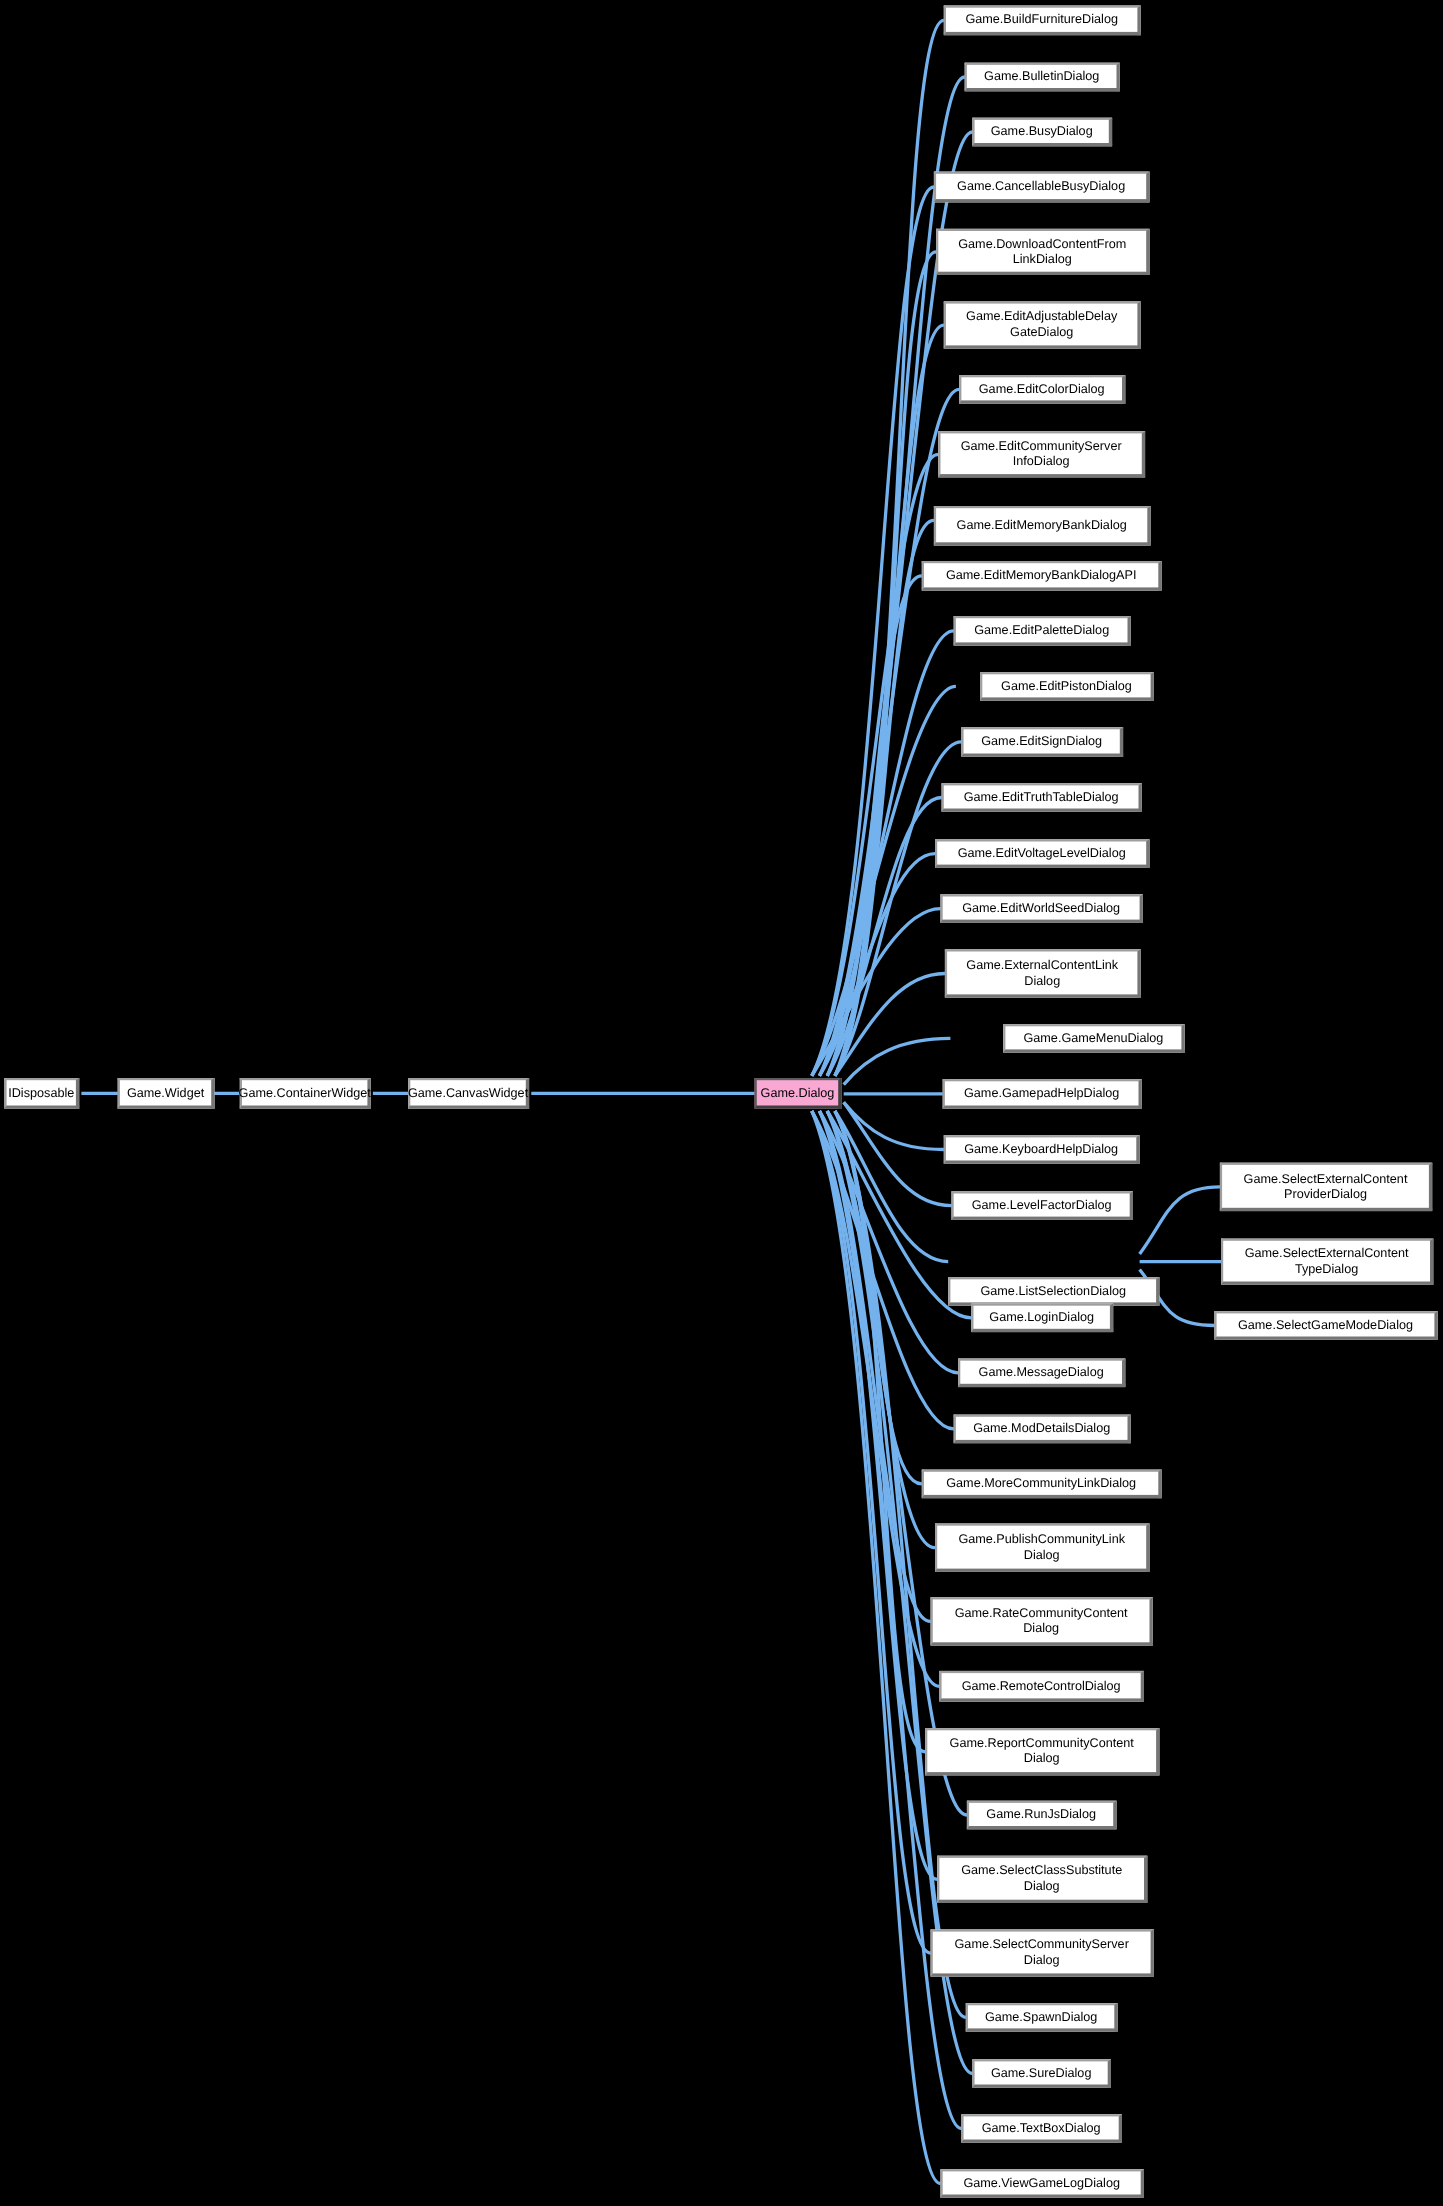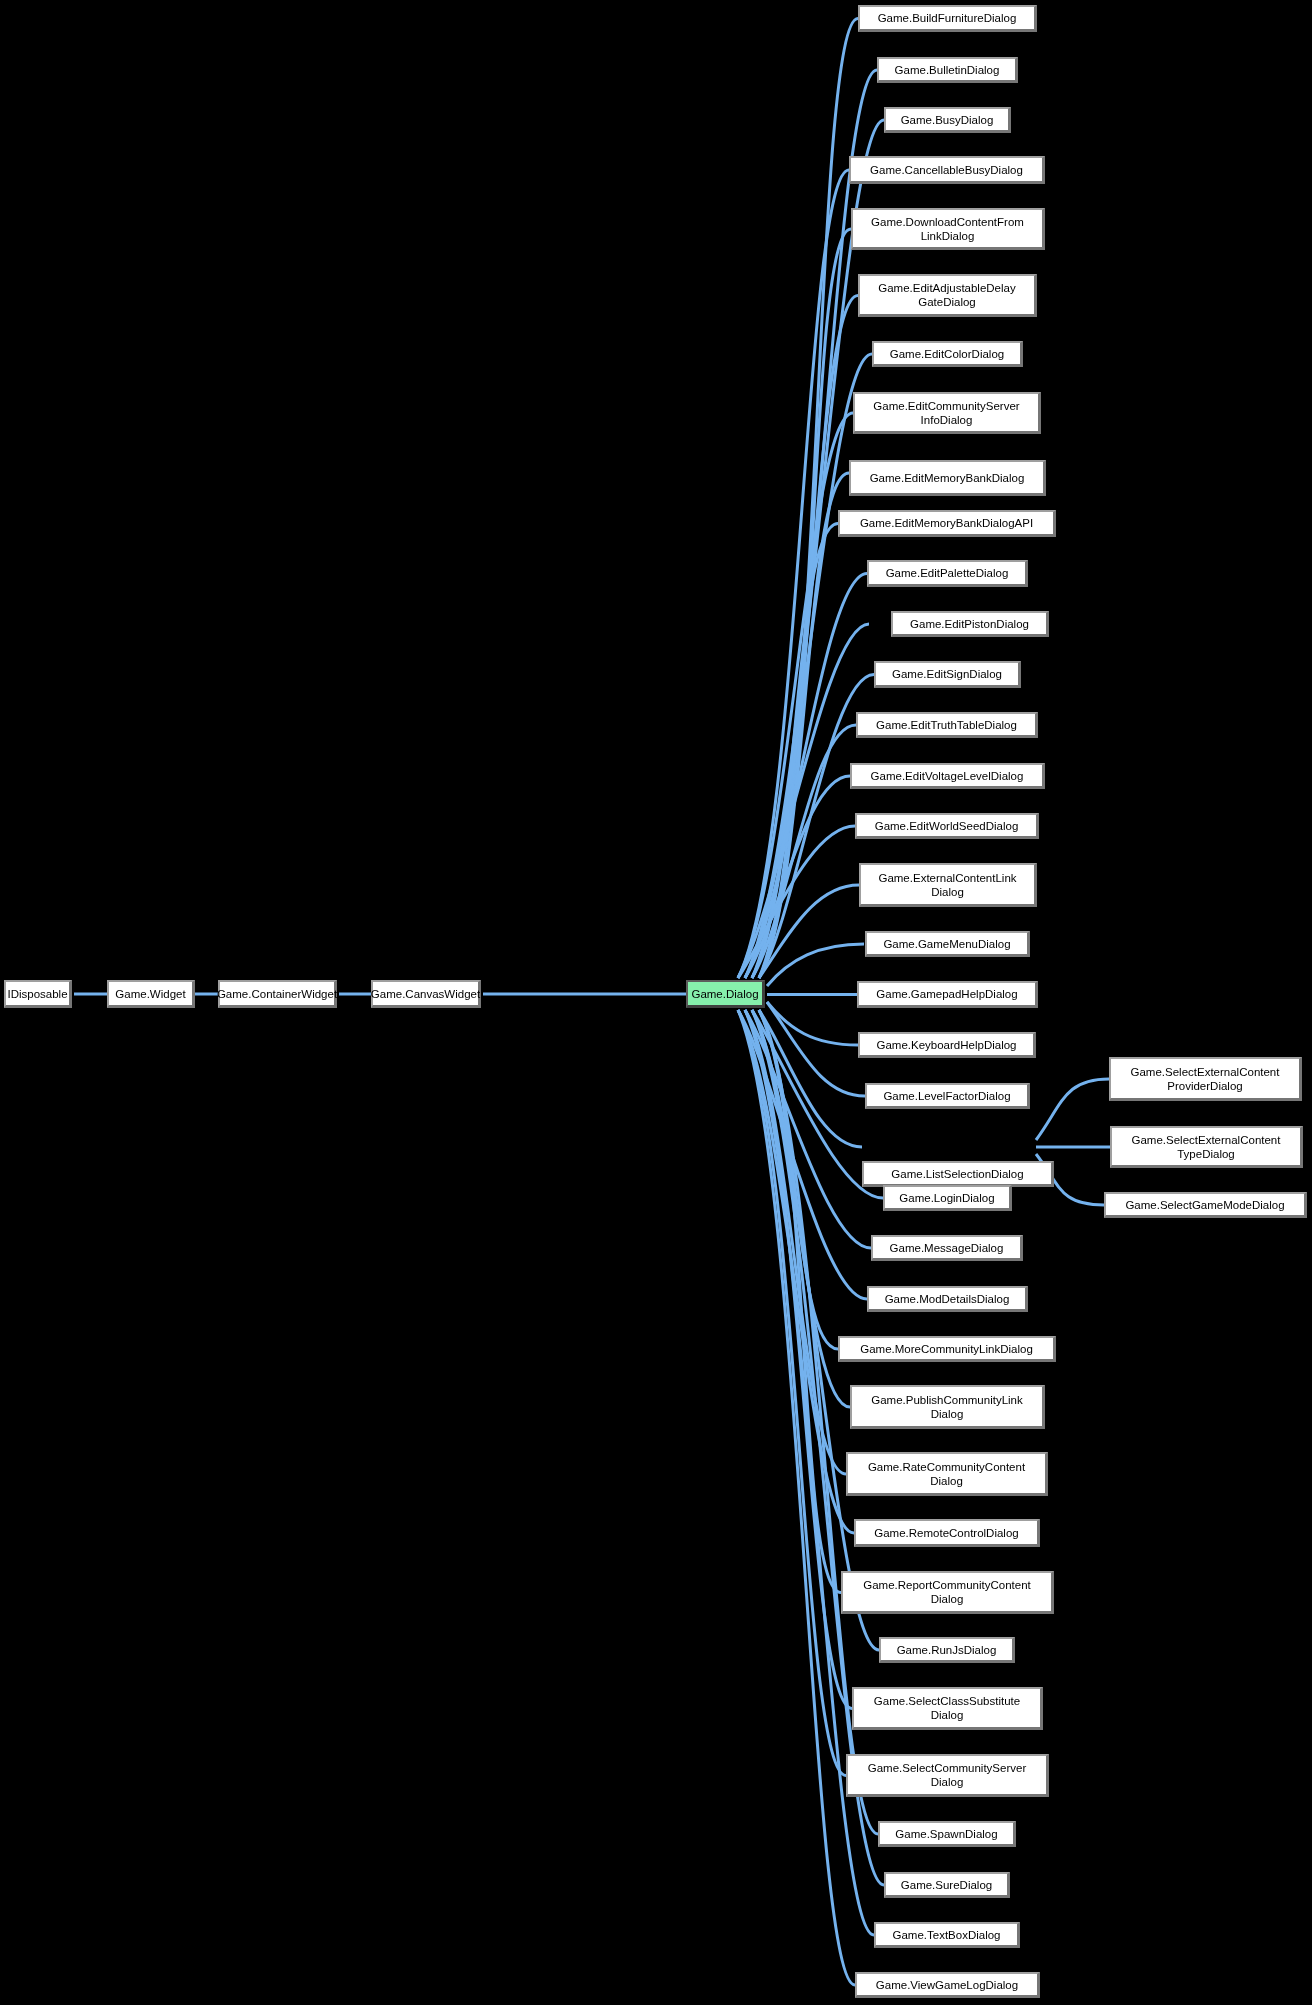--- a/index.html
+++ b/index.html
@@ -12,21 +12,21 @@
     background:#ffffff;color:#000;
     border:2px solid #9f9f9f;
     border-right:3px solid #767676;
     border-bottom:3px solid #767676;
     display:flex;align-items:center;justify-content:center;
     text-align:center;white-space:pre-line;
     font-size:11.5px;line-height:14px;
     cursor:pointer;
   }
   .node.current{
-    background:#86efac;
+    background:#f9a8d4;
     border-color:#5c5c5c;
     border-right-color:#3f3f3f;border-bottom-color:#3f3f3f;
     cursor:default;
   }
 </style>
 </head>
 <body>
 
 <div class="diagram">
 
@@ -102,21 +102,21 @@
   <div class="node" id="n-editmemorybank" style="left:849px;top:460px;width:197px;height:36px">Game.EditMemoryBankDialog</div>
   <div class="node" id="n-editmemorybankapi" style="left:838px;top:510px;width:218px;height:27px">Game.EditMemoryBankDialogAPI</div>
   <div class="node" id="n-editpalette" style="left:867px;top:560px;width:161px;height:27px">Game.EditPaletteDialog</div>
   <div class="node" id="n-editpiston" style="left:891px;top:611px;width:158px;height:26px">Game.EditPistonDialog</div>
   <div class="node" id="n-editsign" style="left:874px;top:661px;width:147px;height:27px">Game.EditSignDialog</div>
   <div class="node" id="n-edittruthtable" style="left:856px;top:712px;width:182px;height:26px">Game.EditTruthTableDialog</div>
   <div class="node" id="n-editvoltagelevel" style="left:850px;top:763px;width:195px;height:26px">Game.EditVoltageLevelDialog</div>
   <div class="node" id="n-editworldseed" style="left:855px;top:813px;width:184px;height:26px">Game.EditWorldSeedDialog</div>
   <div class="node" id="n-externalcontentlink" style="left:859px;top:863px;width:178px;height:44px">Game.ExternalContentLink
 Dialog</div>
-  <div class="node" id="n-gamemenu" style="left:865px;top:931px;width:165px;height:26px">Game.GameMenuDialog</div>
+  <div class="node" id="n-gamemenu" style="left:912px;top:931px;width:165px;height:26px">Game.GameMenuDialog</div>
   <div class="node" id="n-gamepadhelp" style="left:857px;top:981px;width:181px;height:27px">Game.GamepadHelpDialog</div>
   <div class="node" id="n-keyboardhelp" style="left:858px;top:1032px;width:178px;height:26px">Game.KeyboardHelpDialog</div>
   <div class="node" id="n-levelfactor" style="left:865px;top:1083px;width:165px;height:26px">Game.LevelFactorDialog</div>
   <div class="node" id="n-listselection" style="left:862px;top:1161px;width:192px;height:26px">Game.ListSelectionDialog</div>
   <div class="node" id="n-login" style="left:883px;top:1185px;width:129px;height:26px">Game.LoginDialog</div>
   <div class="node" id="n-message" style="left:871px;top:1235px;width:152px;height:26px">Game.MessageDialog</div>
   <div class="node" id="n-moddetails" style="left:867px;top:1286px;width:161px;height:26px">Game.ModDetailsDialog</div>
   <div class="node" id="n-morecommunitylink" style="left:838px;top:1336px;width:218px;height:26px">Game.MoreCommunityLinkDialog</div>
   <div class="node" id="n-publishcommunitylink" style="left:850px;top:1385px;width:195px;height:44px">Game.PublishCommunityLink
 Dialog</div>

